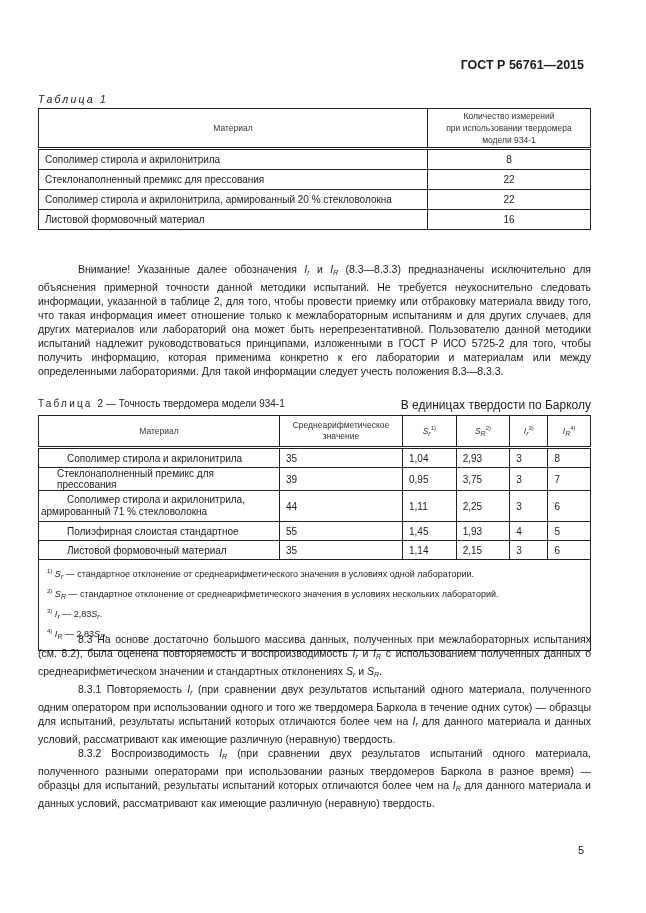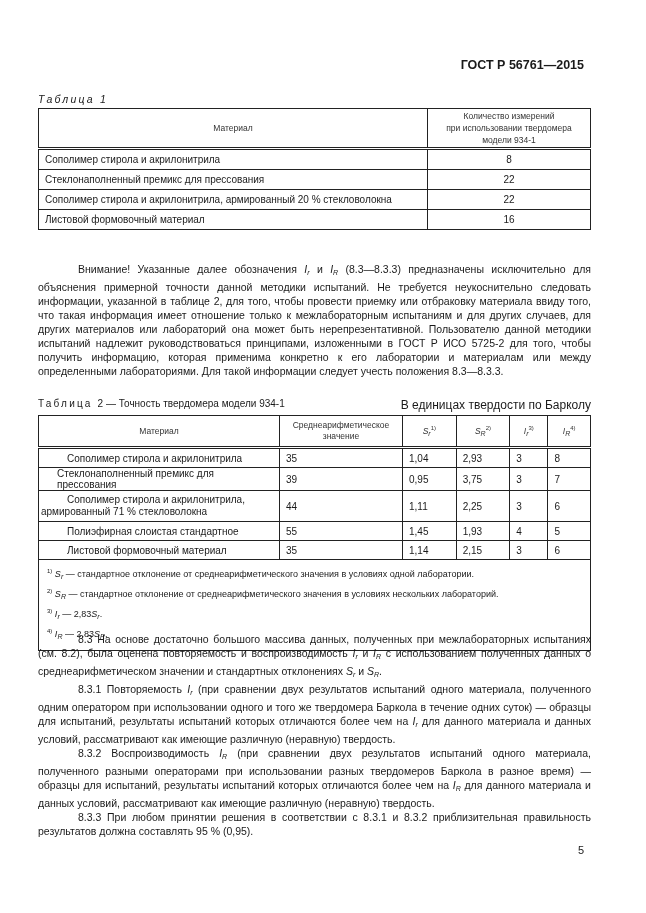--- a/index.html
+++ b/index.html
@@ -162,16 +162,15 @@
   <p>
     <span>8.3.1 Повторяемость</span> <i>I</i><sub><i>r</i></sub>
     <span>(при сравнении двух результатов испытаний одного материала, полученного одним оператором при использовании одного и того же твердомера Баркола в течение одних суток) — образцы для испытаний, результаты испытаний которых отличаются более чем на</span> <i>I</i><sub><i>r</i></sub>
     <span>для данного материала и данных условий, рассматривают как имеющие различную (неравную) твердость.</span>
   </p>
   <p>
     <span>8.3.2 Воспроизводимость</span> <i>I</i><sub><i>R</i></sub>
     <span>(при сравнении двух результатов испытаний одного материала, полученного разными операторами при использовании разных твердомеров Баркола в разное время) — образцы для испытаний, результаты испытаний которых отличаются более чем на</span> <i>I</i><sub><i>R</i></sub>
     <span>для данного материала и данных условий, рассматривают как имеющие различную (неравную) твердость.</span>
   </p>
-  <p>8.3.3 При любом принятии решения в соответствии с 8.3.1 и 8.3.2 приблизительная правильность результатов должна составлять 95 % (0,95).</p>
 </div>
 
 <div class="abs page-num">5</div>
 
 </body></html>

